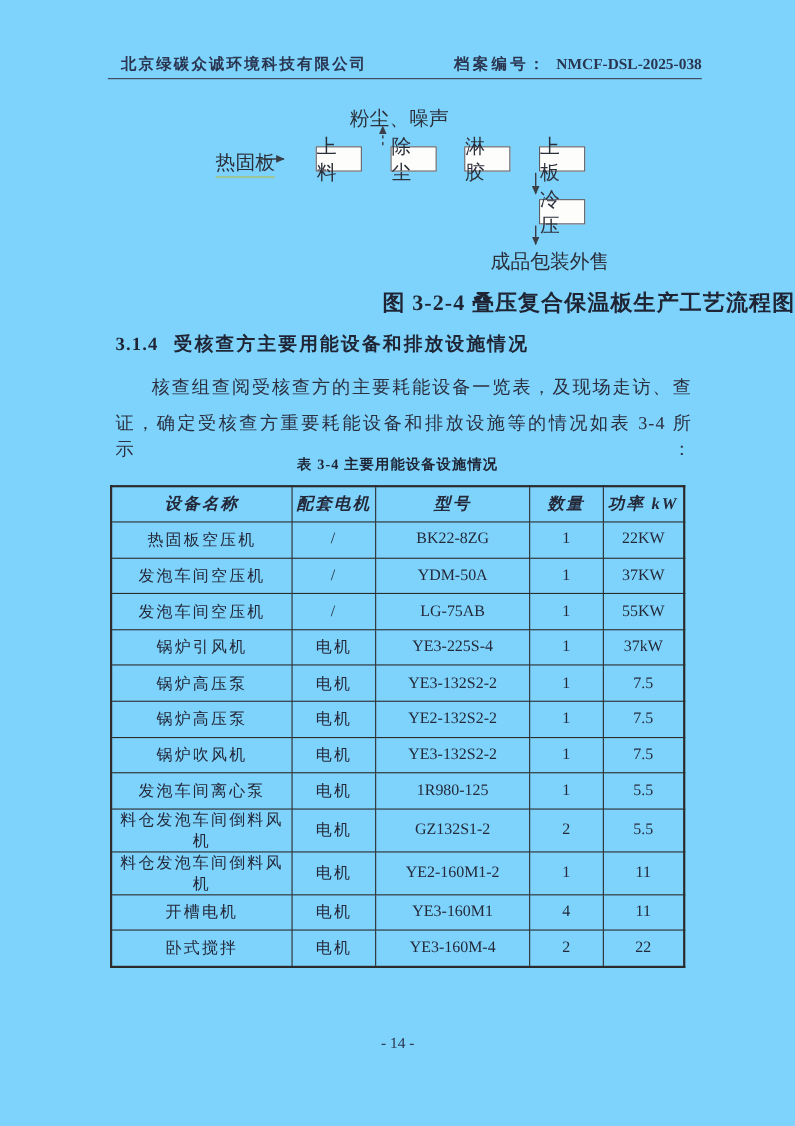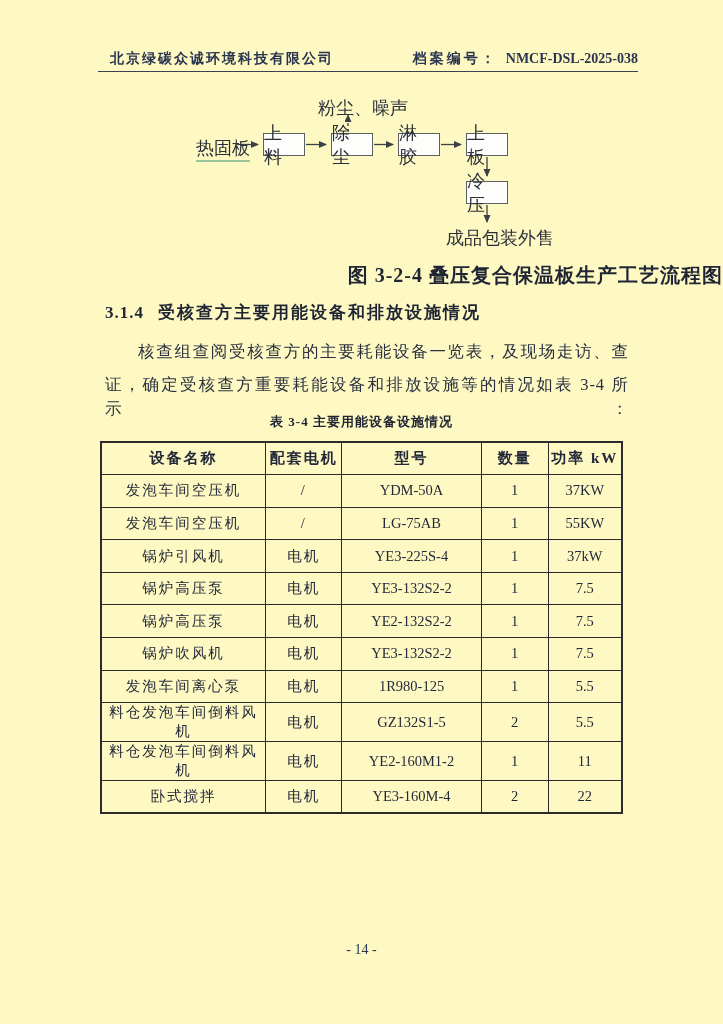--- a/index.html
+++ b/index.html
@@ -1,34 +1,34 @@
 <!DOCTYPE html>
 <html><head>
 <meta charset="utf-8">
 <style>
   * { margin:0; padding:0; box-sizing:border-box; }
   html,body { background:#e8e8e8; }
   body { font-family:"Liberation Serif","DejaVu Serif",serif; }
   .page {
     position:relative; width:723px; height:1024px; margin:0 auto;
-    background:#fef9c3; color:#232a3a; overflow:hidden;padding-left:12px;
+    background:#7dd3fc; color:#232a3a; overflow:hidden;padding-left:12px;
   }
 
   
   .hdr { position:absolute; left:98px; top:48px; width:540px; height:24px;
          border-bottom:1.5px solid #3c4152; color:#2a3550; font-size:14px; font-weight:bold; }
   .hdr .co { position:absolute; left:12px; top:2px; letter-spacing:2px; }
   .hdr .fileno { position:absolute; right:0; top:2px; }
   .hdr .fileno .lbl { letter-spacing:3px; margin-right:8px; }
 
   
   .flow { position:absolute; left:0; top:90px; width:723px; height:160px; font-size:18px; color:#2b2f3a; }
   .flow svg { position:absolute; left:0; top:0; }
   .fbox { position:absolute; width:42px; height:23px; border:1px solid #5a5f66; background:#fdfdfc;
-          display:flex; align-items:center; justify-content:center; letter-spacing:1px; }
+          display:flex; align-items:center; justify-content:center; letter-spacing:1px;margin-left:24px; }
   .flabel { position:absolute; white-space:nowrap; }
   .start-label { border-bottom:2px solid #9cc79c; padding-bottom:0; }
 
   
   .fig-caption { position:absolute; left:0; top:262px; width:723px; text-align:right;
                  font-weight:bold; font-size:20px; letter-spacing:1px; color:#1f2534; }
   .sec-heading { position:absolute; left:105px; top:301px; font-weight:bold; font-size:17px; color:#1f2534; }
   .sec-heading .num { letter-spacing:1px; }
   .sec-heading .ttl { margin-left:14px; letter-spacing:2px;margin-top:44px; }
   .para { position:absolute; left:105px; top:340px; width:524px; font-size:16.5px; color:#2b3040; }
@@ -37,21 +37,21 @@
 
   
   .tbl-title { position:absolute; left:0; top:413px; width:723px; text-align:center;
                font-weight:bold; font-size:13px; letter-spacing:1px; color:#1f2534; }
   table.main { position:absolute; left:100px; top:441px; width:523px;
                border-collapse:collapse; border:2px solid #2b2b2b; table-layout:fixed; }
   table.main th, table.main td {
     border:1px solid #2b2b2b; text-align:center; vertical-align:middle;
     height:32.6px; font-size:14.5px; color:#24293a; padding:0 2px; overflow:hidden;
   }
-  table.main th { font-weight:bold; font-size:15px; letter-spacing:2px; }
+  table.main th { font-weight:bold; font-size:15px; letter-spacing:2px;font-style:italic; }
   table.main td:first-child { letter-spacing:2px; }
   table.main td:nth-child(2) { letter-spacing:2px; }
   col.c1{width:31.6%;} col.c2{width:14.6%;} col.c3{width:26.8%;} col.c4{width:12.8%;} col.c5{width:14.2%;}
 
   
   .pageno { position:absolute; left:0; top:942px; width:723px; text-align:center;
             font-size:14px; color:#2a3550; }
 </style>
 </head>
 <body>
@@ -131,20 +131,27 @@
       <tr>
         <th>设备名称</th>
         <th>配套电机</th>
         <th>型号</th>
         <th>数量</th>
         <th>功率 kW</th>
       </tr>
     </thead>
     <tbody>
         <tr>
+          <td>热固板空压机</td>
+          <td>/</td>
+          <td>BK22-8ZG</td>
+          <td>1</td>
+          <td>22KW</td>
+        </tr>
+        <tr>
           <td>发泡车间空压机</td>
           <td>/</td>
           <td>YDM-50A</td>
           <td>1</td>
           <td>37KW</td>
         </tr>
         <tr>
           <td>发泡车间空压机</td>
           <td>/</td>
           <td>LG-75AB</td>
@@ -182,29 +189,36 @@
         <tr>
           <td>发泡车间离心泵</td>
           <td>电机</td>
           <td>1R980-125</td>
           <td>1</td>
           <td>5.5</td>
         </tr>
         <tr>
           <td>料仓发泡车间倒料风机</td>
           <td>电机</td>
-          <td>GZ132S1-5</td>
+          <td>GZ132S1-2</td>
           <td>2</td>
           <td>5.5</td>
         </tr>
         <tr>
           <td>料仓发泡车间倒料风机</td>
           <td>电机</td>
           <td>YE2-160M1-2</td>
           <td>1</td>
+          <td>11</td>
+        </tr>
+        <tr>
+          <td>开槽电机</td>
+          <td>电机</td>
+          <td>YE3-160M1</td>
+          <td>4</td>
           <td>11</td>
         </tr>
         <tr>
           <td>卧式搅拌</td>
           <td>电机</td>
           <td>YE3-160M-4</td>
           <td>2</td>
           <td>22</td>
         </tr>
       </tbody>

